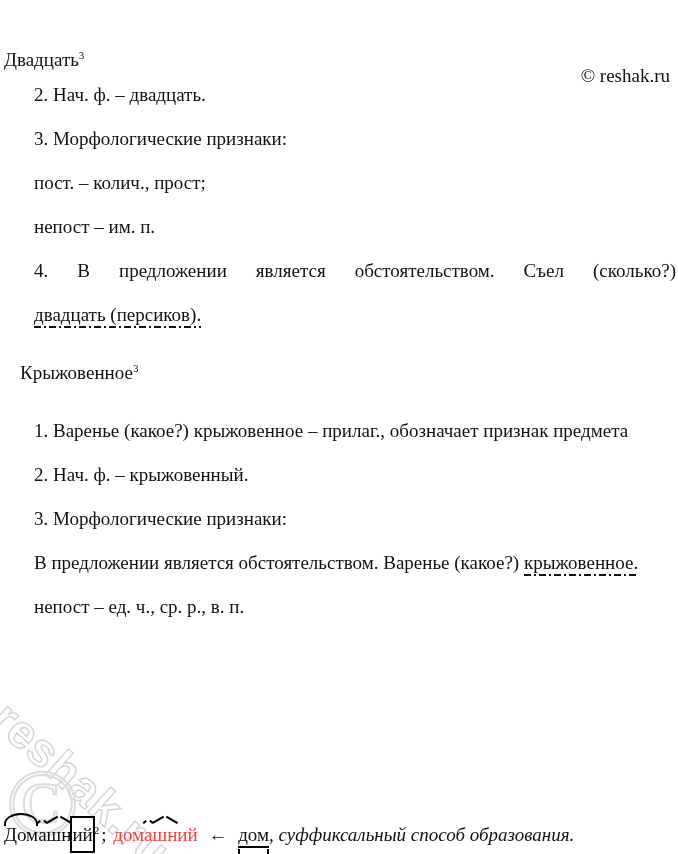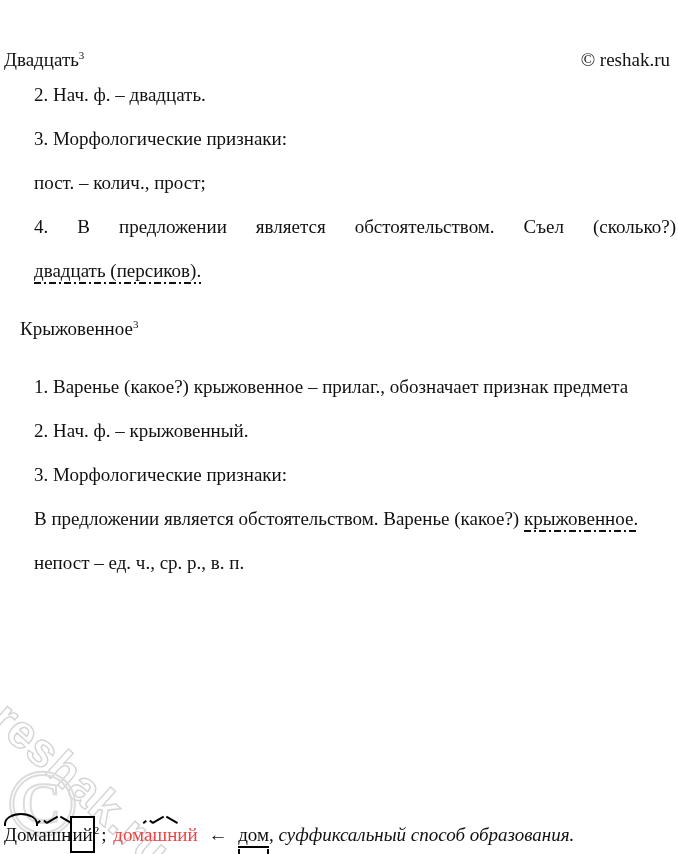--- a/index.html
+++ b/index.html
@@ -75,21 +75,21 @@
     white-space: nowrap;
   }
   .word-head sup {
     font-size: 11px;
     vertical-align: super;
     line-height: 0;
   }
   .credit {
     position: absolute;
     right: 8px;
-    top: 2px;
+    top: 18px;
     font-size: 19px;
     line-height: 22px;
     white-space: nowrap;
   }
 
   .para {
     font-size: 19px;
     line-height: 44px;
     text-align: justify;
     text-justify: inter-word;
@@ -261,20 +261,21 @@
   <div class="content">
 
     <div class="head-row">
       <span class="word-head"><span>Двадцать</span><sup>3</sup></span>
       <span class="credit">© reshak.ru</span>
     </div>
 
     <p class="para">2. Нач. ф. – двадцать.</p>
     <p class="para">3. Морфологические признаки:</p>
     <p class="para">пост. – колич., прост;</p>
+    <p class="para">непост – им. п.</p>
     <p class="para"><span>4. В предложении является обстоятельством. Съел (сколько?) </span><span class="obst">двадцать (персиков).</span></p>
 
     <p class="para-head"><span>Крыжовенное</span><sup>3</sup></p>
 
     <p class="para">1. Варенье (какое?) крыжовенное – прилаг., обозначает признак предмета</p>
     <p class="para">2. Нач. ф. – крыжовенный.</p>
     <p class="para">3. Морфологические признаки:</p>
     <p class="para"><span>В предложении является обстоятельством. Варенье (какое?) </span><span class="obst">крыжовенное.</span></p>
     <p class="para">непост – ед. ч., ср. р., в. п.</p>
 

